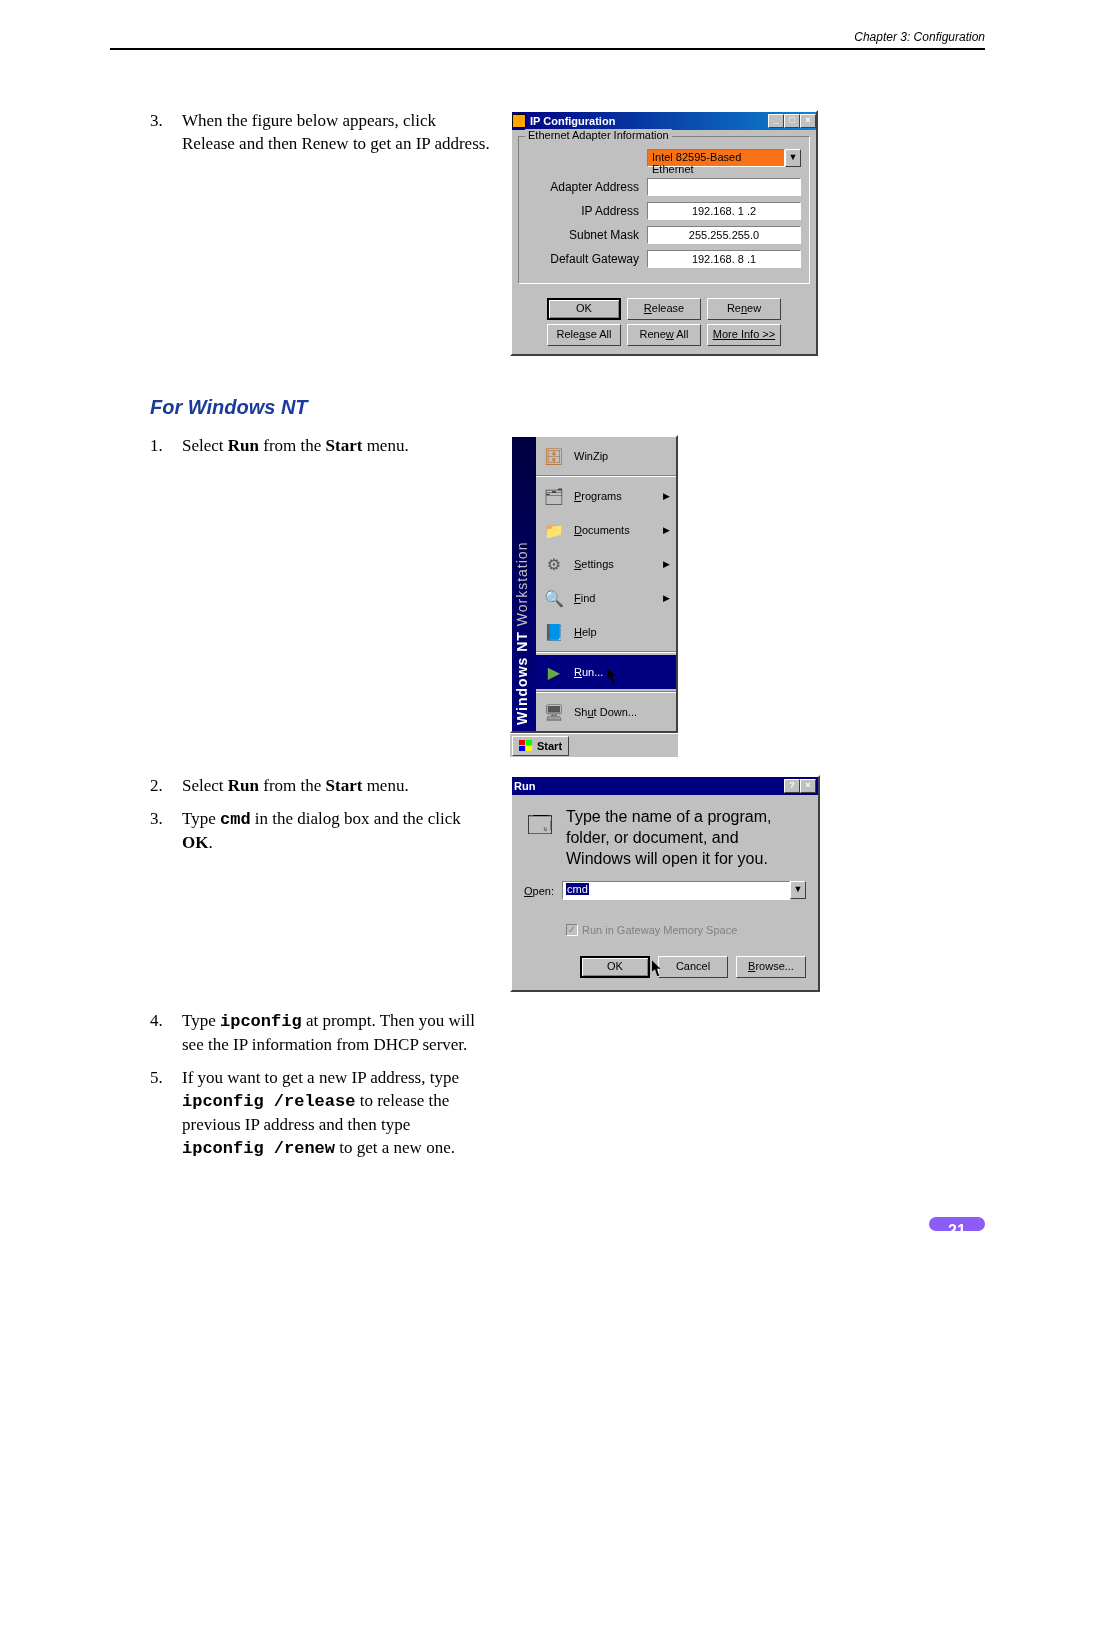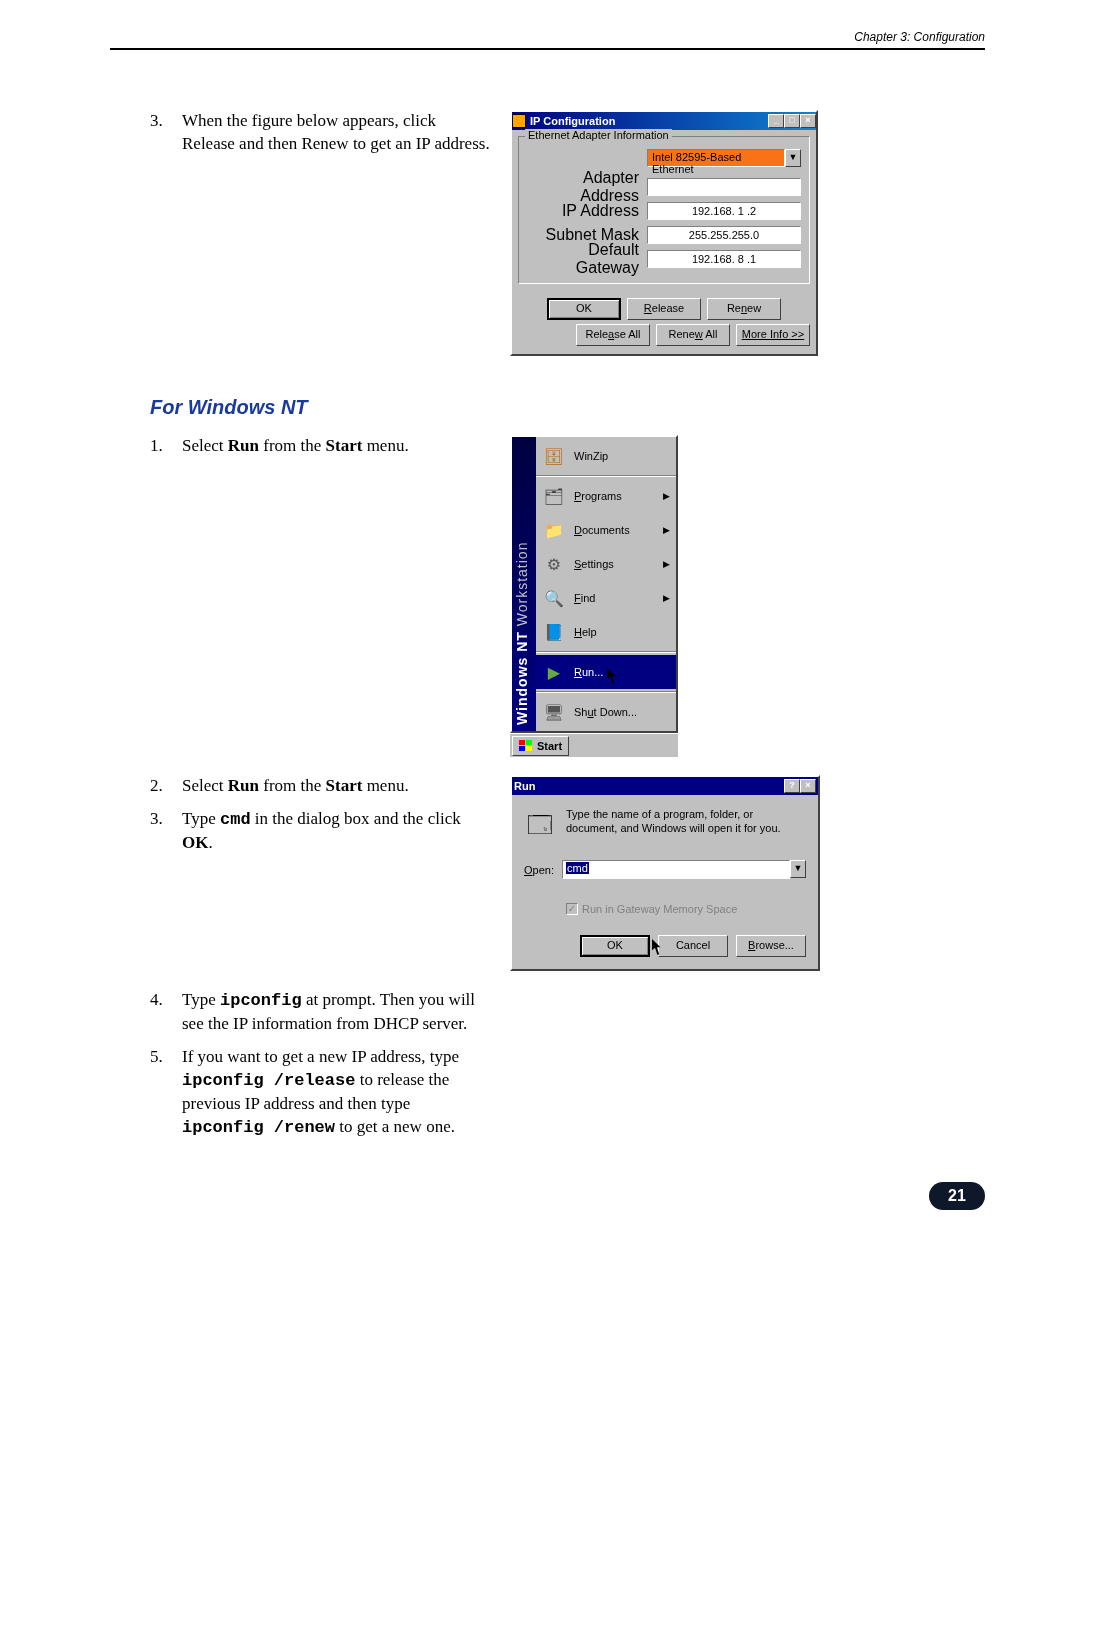--- a/index.html
+++ b/index.html
@@ -111,27 +111,27 @@
   .combo-field {
     background:#f97316; border:1px solid #808080; border-right-color:#fff; border-bottom-color:#fff;
     height: 18px; flex:1; padding:1px 4px; font-size:11px;
   }
   .combo-arrow {
     width:16px; height:18px; background:#c0c0c0;
     border:1px solid #fff; border-right-color:#404040; border-bottom-color:#404040;
     text-align:center; font-size:9px; line-height:15px;
   }
   .field-row { display:flex; align-items:center; margin-bottom:4px; height:20px; }
-  .field-label { width: 120px; text-align:right; padding-right:8px; font-size:16px; }
+  .field-label { width: 120px; text-align:right; padding-right:8px; font-size:12px; }
   .field-box {
     background:#fff; border:1px solid #808080; border-right-color:#fff; border-bottom-color:#fff;
     height:18px; flex:1; text-align:center; font-size:11px; line-height:16px;
   }
   .btn-row { display:flex; justify-content:center; gap:6px; padding:8px 6px 4px 6px; }
-  .btn-row2 { display:flex; justify-content:flex-end; gap:6px; padding:0 6px 8px 6px; }
+  .btn-row2 { display:flex; justify-content:center; gap:6px; padding:0 6px 8px 6px; }
   .win-btn {
     background:#c0c0c0; border:1px solid #fff; border-right-color:#404040; border-bottom-color:#404040;
     width: 74px; height:22px; font-size:11px; text-align:center; line-height:19px;
   }
   .win-btn.default { border:2px solid #000; line-height:17px; box-shadow: inset 1px 1px #fff, inset -1px -1px #808080;}
 
   
   .startmenu-wrap {
     width: 168px;
     background: #c0c0c0;
@@ -192,21 +192,21 @@
     border:2px solid #fff; border-right-color:#404040; border-bottom-color:#404040;
     font-family:'MS Sans Serif', Arial, sans-serif; font-size:11px;
   }
   .run-title {
     background:#000080; color:#fff; display:flex; align-items:center; justify-content:space-between;
     height:18px; padding:0 2px; font-weight:bold;
   }
   .run-body { padding:12px; }
   .run-top { display:flex; gap:10px; align-items:flex-start; margin-bottom:12px; }
   .run-icon { font-size:24px; width:32px; text-align:center; }
-  .run-desc { flex:1; font-size:11px; line-height:1.3; }
+  .run-desc { flex:1; font-size:16px; line-height:1.3; }
   .run-open-row { display:flex; align-items:center; gap:8px; margin-bottom:24px; }
   .run-combo { display:flex; flex:1; }
   .run-field {
     background:#fff; border:1px solid #808080; border-right-color:#fff; border-bottom-color:#fff;
     height:19px; flex:1; padding:1px 3px;
   }
   .run-field .sel-text { background:#000080; color:#fff; padding:0 1px; }
   .run-check { margin-left:42px; color:#808080; display:flex; align-items:center; gap:4px; }
   .run-check .cb { width:12px;height:12px;background:#c0c0c0;border:1px solid #808080;border-right-color:#fff;border-bottom-color:#fff;text-align:center;font-size:10px;line-height:10px;color:#808080;}
   .run-btns { display:flex; gap:8px; justify-content:flex-end; padding:8px 12px 12px; }
@@ -216,22 +216,22 @@
   }
   .pointer::after{
     content:""; position:absolute; right:-16px; top:2px;
     width:12px;height:16px;
     clip-path: polygon(0 0, 0 70%, 25% 55%, 45% 100%, 60% 95%, 40% 52%, 70% 52%);
     background:#000;
   }
 
   .page-num {
     position:absolute; bottom:28px; right:110px;
-    background:#0f172a; color:#fff;
-    width:56px; height:28px; border-radius:14px;
+    background:#8b5cf6; color:#fff;
+    width:56px; height:14px; border-radius:14px;
     text-align:center; line-height:28px; font-size:16px;
     font-family:Verdana, sans-serif; font-weight:bold;
   }
 </style>
 </head>
 <body>
 
 <div class="page">
   <div class="chapter-label">Chapter 3: Configuration</div>
   <div class="header-border"></div>

